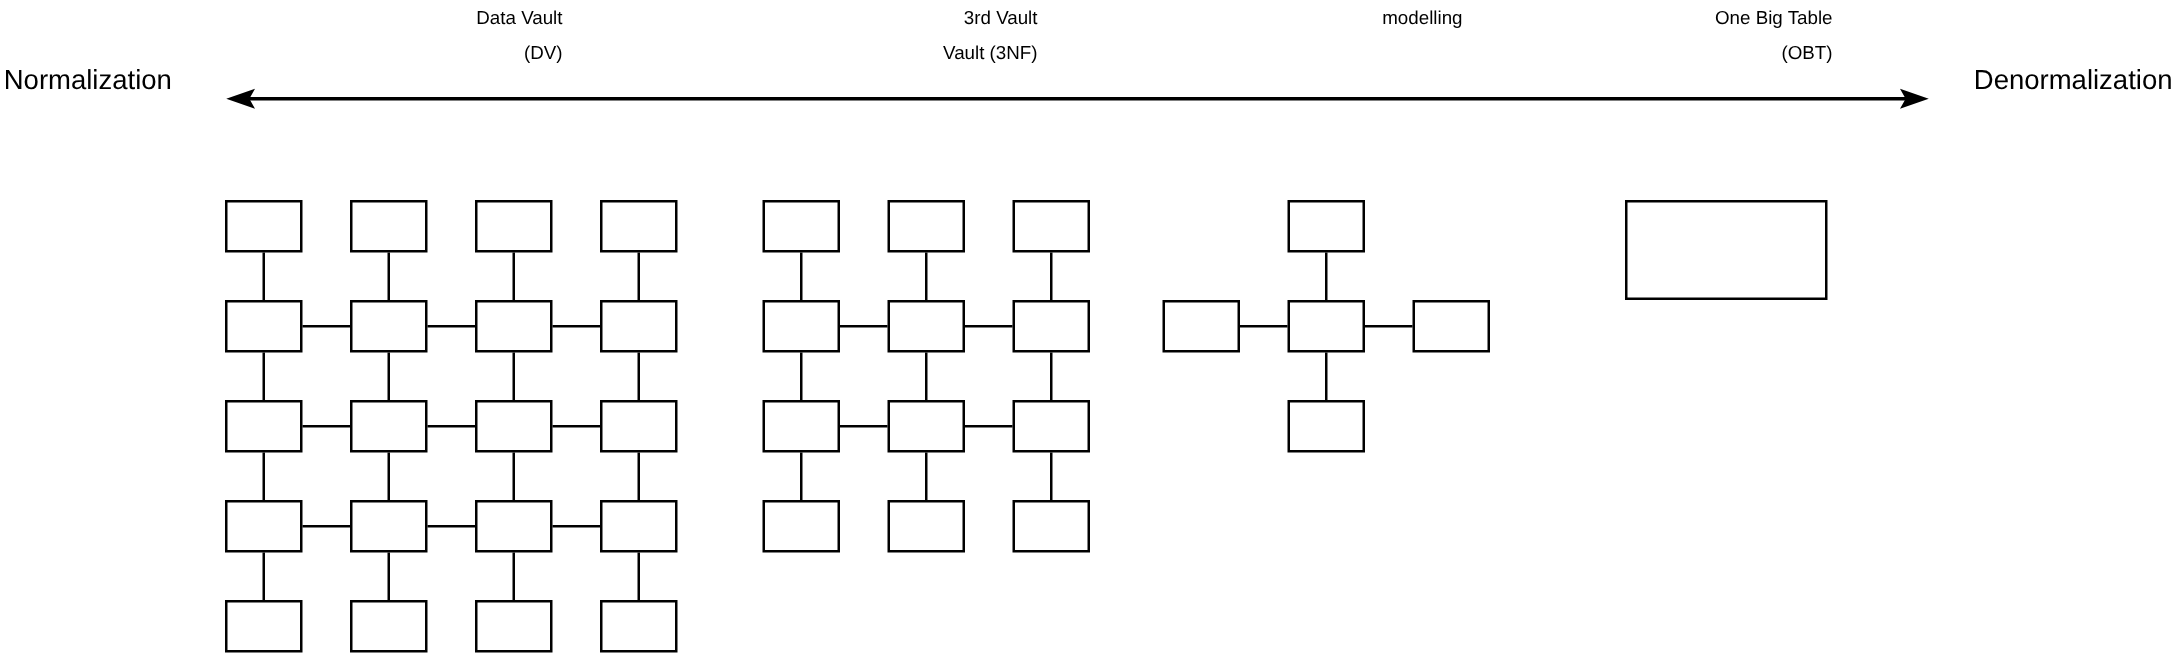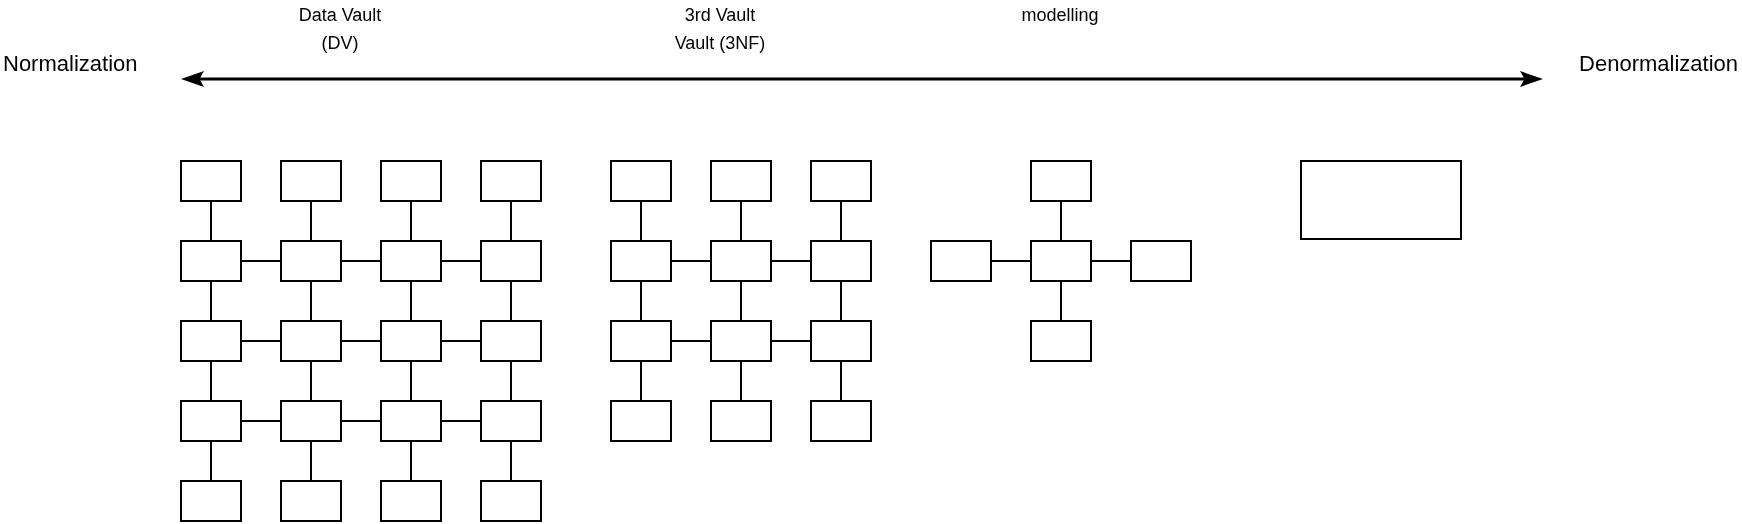--- a/index.html
+++ b/index.html
@@ -32,22 +32,22 @@
     white-space: nowrap;
     color: #000;
   }
   .axis-label.left  { left: 3px; }
   .axis-label.right { right: 4px; }
   
   .cat-label {
     position: absolute;
     top: 1px;
     width: 220px;
-    text-align: center;
-    font-size: 18px;
+    text-align: right;
+    font-size: 15px;
     line-height: 28px;
     color: #000;
   }
   .cat-0 { left: 230px; }
   .cat-1 { left: 610px; }
   .cat-2 { left: 950px; }
   .cat-3 { left: 1246px; }
   
   .node {
     position: absolute;
@@ -76,20 +76,24 @@
   <div class="cat-label cat-0">
     <div>Data Vault</div>
     <div>(DV)</div>
   </div>
   <div class="cat-label cat-1">
     <div>3rd Vault</div>
     <div>Vault (3NF)</div>
   </div>
   <div class="cat-label cat-2">
     <div>modelling</div>
+  </div>
+  <div class="cat-label cat-3">
+    <div>One Big Table</div>
+    <div>(OBT)</div>
   </div>
 
   <div id="diagram-layer">
       <div class="node" style="left: 180px; top: 160px; width: 62px; height: 42px;"></div>
       <div class="node" style="left: 280px; top: 160px; width: 62px; height: 42px;"></div>
       <div class="node" style="left: 380px; top: 160px; width: 62px; height: 42px;"></div>
       <div class="node" style="left: 480px; top: 160px; width: 62px; height: 42px;"></div>
       <div class="node" style="left: 180px; top: 240px; width: 62px; height: 42px;"></div>
       <div class="node" style="left: 280px; top: 240px; width: 62px; height: 42px;"></div>
       <div class="node" style="left: 380px; top: 240px; width: 62px; height: 42px;"></div>

